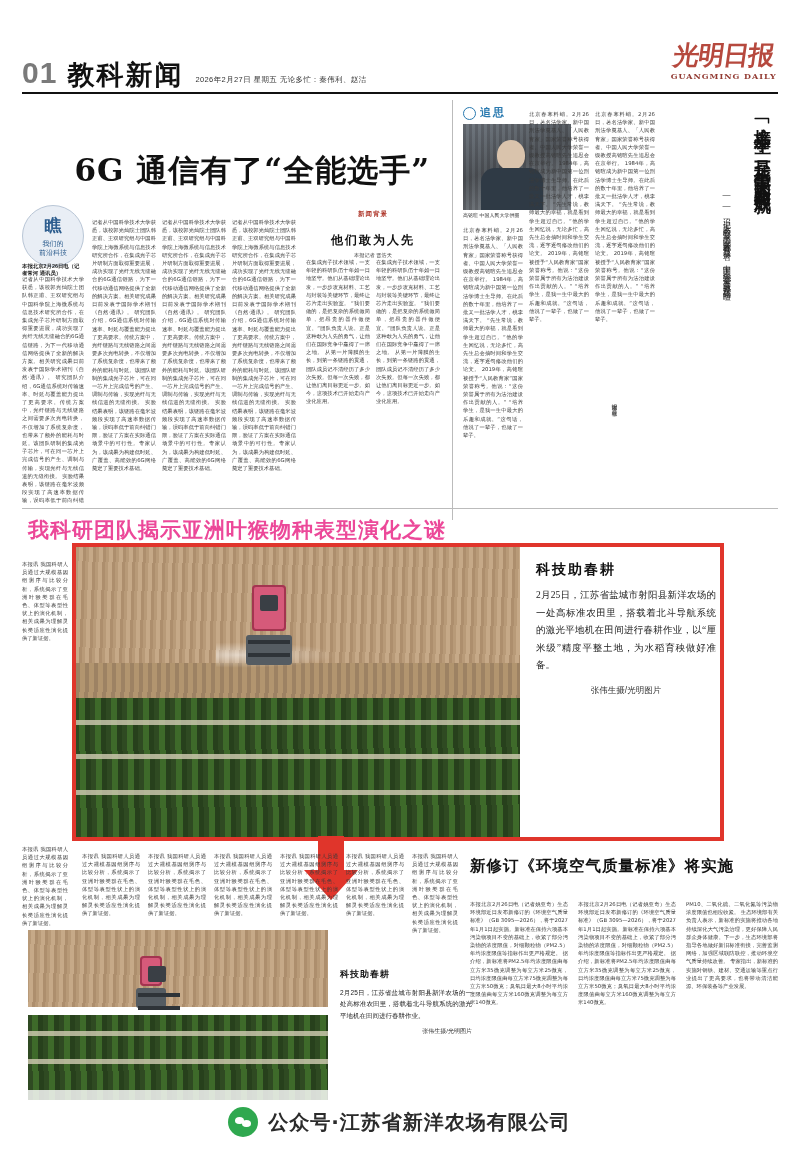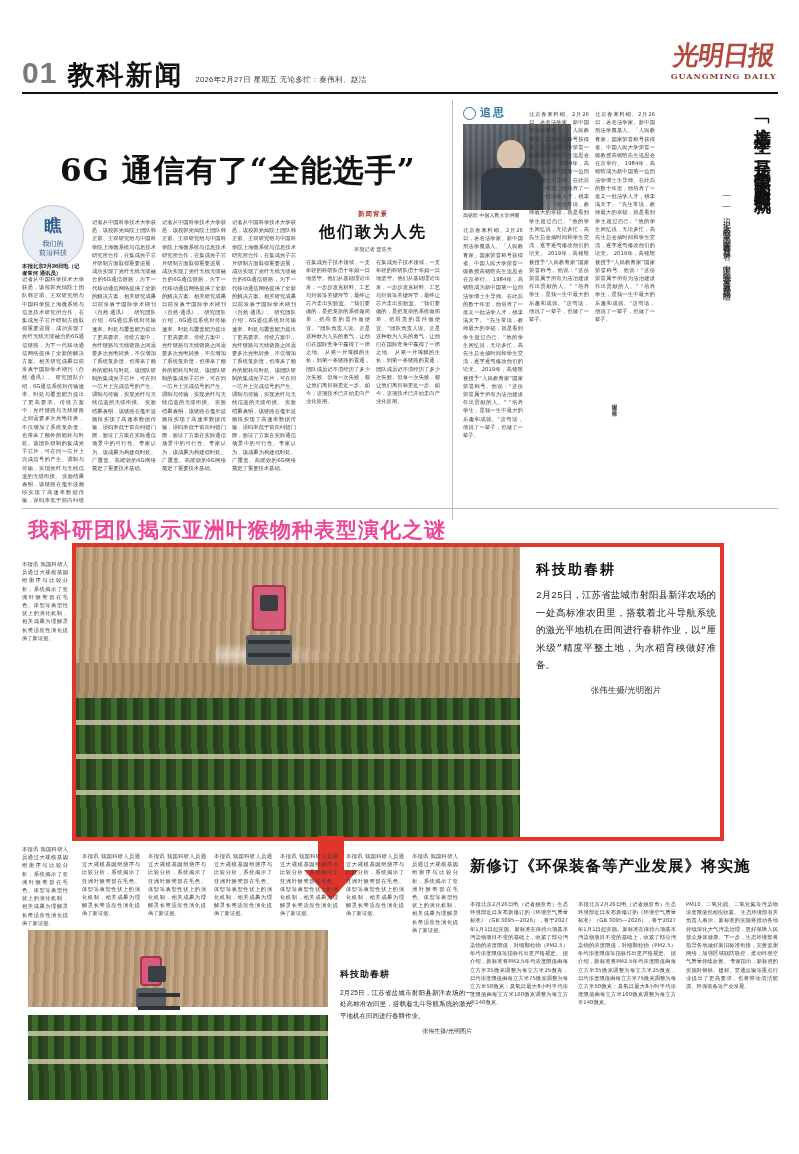--- a/index.html
+++ b/index.html
@@ -58,21 +58,21 @@
   }
 
   
   .kicker {
     position:absolute; left:95px; top:128px; width:300px;
     text-align:center; font-size:13.5px; font-weight:bold; color:#111;
     letter-spacing:2px; font-family:"DejaVu Sans",sans-serif;
   }
   .headline {
     position:absolute; left:60px; top:150px; width:370px;
-    text-align:left; font-size:31px; font-weight:bold; color:#111;
+    text-align:right; font-size:31px; font-weight:bold; color:#111;
     letter-spacing:1px; font-family:"DejaVu Serif",serif;
   }
   .badge-circle {
     position:absolute; left:22px; top:205px; width:62px; height:62px;
     border-radius:50%; background:#e9eef5; border:1px solid #b9c6d6;
     display:flex; flex-direction:column; align-items:center; justify-content:center;
     color:#2d5d8e; font-size:7px; line-height:1.3;
   }
   .badge-circle .big { font-size:17px; font-weight:bold; margin-bottom:2px; }
   .dateline {
@@ -83,22 +83,22 @@
   .cblock { position:absolute; }
 
   
   .subhead-box {
     position:absolute; text-align:center;
   }
   .subhead-box .tag {
     font-size:6.5px; color:#b03a2e; font-weight:bold; letter-spacing:1px;
   }
   .subhead-box .t {
-    font-size:16px; font-weight:bold; color:#111; letter-spacing:2px;
-    font-family:"DejaVu Sans",sans-serif; margin-top:3px;
+    font-size:12px; font-weight:bold; color:#111; letter-spacing:2px;
+    font-family:"DejaVu Sans",sans-serif; margin-top:13px;
   }
   .byline { font-size:5.2px; color:#444; text-align:center; margin-top:3px; }
 
   
   .zhuisi {
     position:absolute; left:463px; top:102px; width:70px; height:18px;
     display:flex; align-items:flex-end; gap:4px;
   }
   .zhuisi .ring {
     width:13px; height:13px; border-radius:50%; border:1.6px solid #2a7ab0;
@@ -208,21 +208,21 @@
   }
   .photo-text {
     position:absolute; left:460px; top:14px; width:180px;
   }
   .photo-title {
     font-size:14px; font-weight:bold; color:#111; letter-spacing:2px;
     font-family:"DejaVu Sans",sans-serif; margin-bottom:8px;
   }
   .photo-body {
     font-size:9.5px; line-height:1.85; color:#222; text-align:justify;
-    font-family:Liberation Mono, monospace;
+    font-family:Liberation Serif, serif;
   }
   .photo-credit {
     font-size:8.5px; color:#333; margin-top:10px; text-align:center;
   }
   .arrow {
     position:absolute; left:300px; top:836px; width:64px; height:64px;
   }
   .arrow svg { display:block; }
 
   
@@ -441,27 +441,31 @@
       <div class="cab"></div>
       <div class="impl"></div>
     </div>
   </div>
   <div class="cap-sm">
     <div class="t">科技助春耕</div>
     <div class="b">2月25日，江苏省盐城市射阳县新洋农场的一处高标准农田里，搭载着北斗导航系统的激光平地机在田间进行春耕作业。</div>
     <div class="c">张伟生摄/光明图片</div>
   </div>
 
-  <div class="headline3">新修订《环保装备等产业发展》将实施</div>
+  <div class="headline3">新修订《环境空气质量标准》将实施</div>
   <div class="cblock col-text" style="left:470px; top:900px; width:98px; height:210px;">本报北京2月26日电（记者姚亚奇）生态环境部近日发布新修订的《环境空气质量标准》（GB 3095—2026），将于2027年1月1日起实施。新标准在保持六项基本污染物项目不变的基础上，收紧了部分污染物的浓度限值，对细颗粒物（PM2.5）年均浓度限值等指标作出更严格规定。
 
 据介绍，新标准将PM2.5年均浓度限值由每立方米35微克调整为每立方米25微克，日均浓度限值由每立方米75微克调整为每立方米50微克；臭氧日最大8小时平均浓度限值由每立方米160微克调整为每立方米140微克。</div>
   <div class="cblock col-text" style="left:578px; top:900px; width:98px; height:210px;">本报北京2月26日电（记者姚亚奇）生态环境部近日发布新修订的《环境空气质量标准》（GB 3095—2026），将于2027年1月1日起实施。新标准在保持六项基本污染物项目不变的基础上，收紧了部分污染物的浓度限值，对细颗粒物（PM2.5）年均浓度限值等指标作出更严格规定。
 
 据介绍，新标准将PM2.5年均浓度限值由每立方米35微克调整为每立方米25微克，日均浓度限值由每立方米75微克调整为每立方米50微克；臭氧日最大8小时平均浓度限值由每立方米160微克调整为每立方米140微克。</div>
   <div class="cblock col-text" style="left:686px; top:900px; width:92px; height:210px;">PM10、二氧化硫、二氧化氮等污染物浓度限值也相应收紧。
 
 生态环境部有关负责人表示，新标准的实施将推动各地持续深化大气污染治理，更好保障人民群众身体健康。下一步，生态环境部将指导各地做好新旧标准衔接，完善监测网络，加强区域联防联控，推动环境空气质量持续改善。
 
 专家指出，新标准的实施对钢铁、建材、交通运输等重点行业提出了更高要求，也将带动清洁能源、环保装备等产业发展。</div>
 
+  <div class="watermark">
+    <span class="wm-logo"></span>
+    <span class="wm-text">公众号·江苏省新洋农场有限公司</span>
+  </div>
 
 </div>
 
 </body></html>

